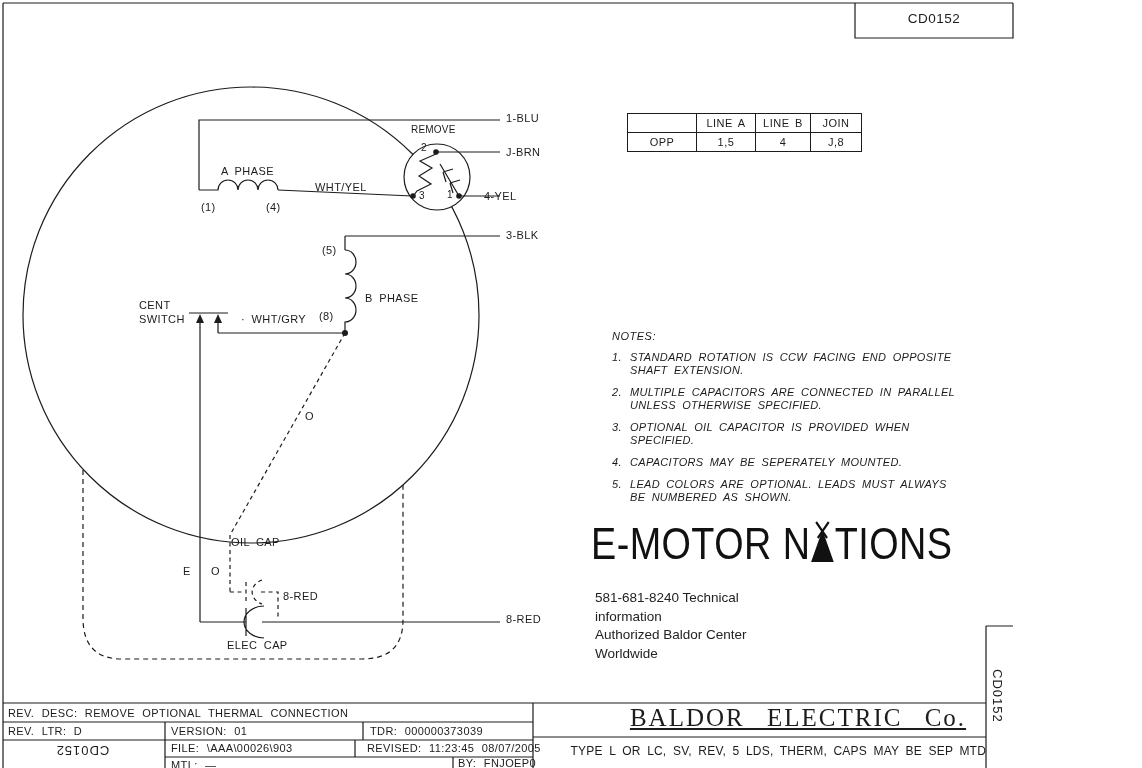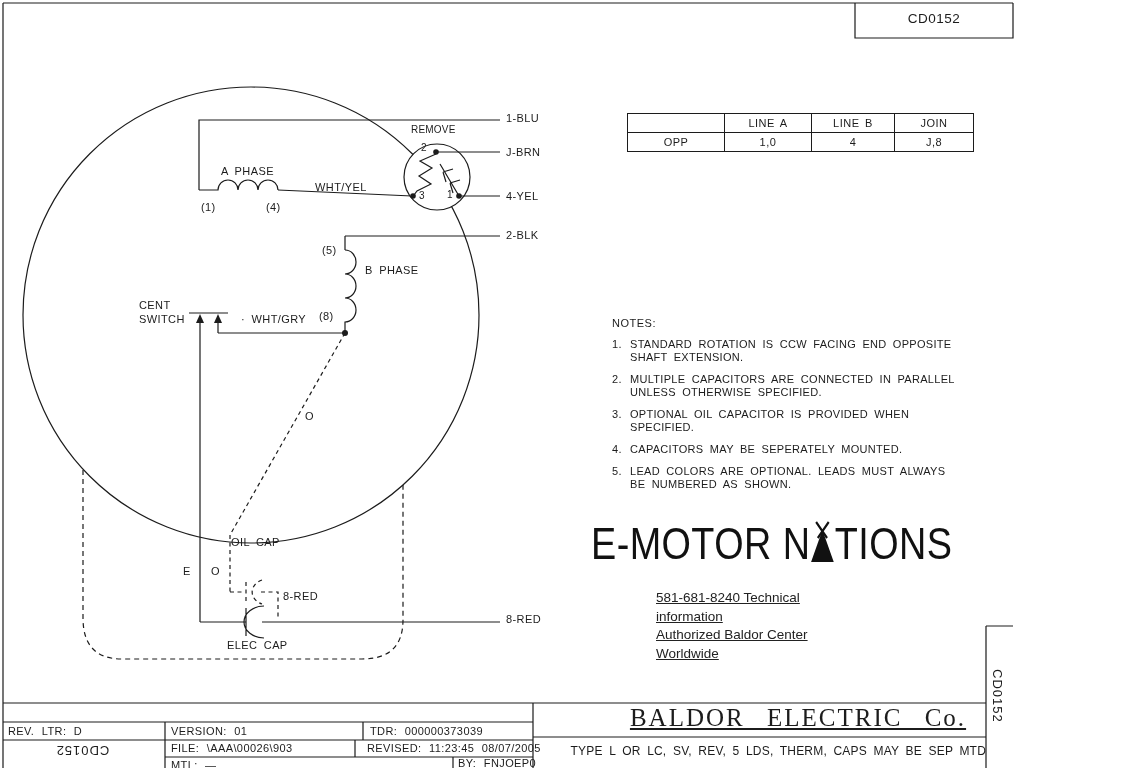--- a/index.html
+++ b/index.html
@@ -10,40 +10,40 @@
   #linework{position:absolute;left:0;top:0;}
   .lbl{
     position:absolute;font-size:11px;letter-spacing:.4px;word-spacing:3px;
     white-space:nowrap;color:#1c1c1c;line-height:12px;
   }
   .lbl.small{font-size:10px;letter-spacing:.2px;}
   
   #conn-table{position:absolute;left:627px;top:113px;border-collapse:collapse;}
   #conn-table td{
     border:1.2px solid #1c1c1c;font-size:11px;letter-spacing:.5px;
-    text-align:center;height:18px;padding:0 16px;word-spacing:2px;
+    text-align:center;height:18px;padding:0 2px;word-spacing:2px;
   }
   #conn-table td.c0{width:64px;} #conn-table td.c1{width:54px;}
   #conn-table td.c2{width:50px;} #conn-table td.c3{width:46px;margin-left:32px;}
   
-  #notes{position:absolute;left:612px;top:317px;width:352px;}
+  #notes{position:absolute;left:612px;top:330px;width:352px;font-style:italic;}
   #notes .notes-title{font-size:11px;letter-spacing:.5px;}
   #notes .note{display:flex;margin-top:9px;font-size:11px;line-height:13px;
     letter-spacing:.3px;word-spacing:3px;}
   #notes .note .num{width:18px;flex:0 0 18px;}
   
   #logo{
     position:absolute;left:591px;top:520px;font-size:45px;color:#111;
     white-space:nowrap;transform:scaleX(.84);transform-origin:left top;
     letter-spacing:.5px;line-height:48px;
   }
   #logo svg{vertical-align:-3px;margin:0 -1px;}
   
-  #contact{position:absolute;left:656px;top:589px;font-size:13.5px;
-    line-height:18.5px;color:#222;text-decoration:underline;}
+  #contact{position:absolute;left:595px;top:589px;font-size:13.5px;
+    line-height:18.5px;color:#222;}
   
   .tb{position:absolute;font-size:11px;letter-spacing:.4px;word-spacing:4px;
     white-space:nowrap;}
   #company{
     position:absolute;left:533px;top:704px;width:530px;text-align:center;
     font-family:"Liberation Serif",serif;font-size:25px;letter-spacing:2px;
     word-spacing:14px;white-space:nowrap;text-decoration:underline;
   }
   #type-line{
     position:absolute;left:533px;top:744px;width:453px;text-align:right;
@@ -108,29 +108,29 @@
       <path d="M200,314 l-4,9 h8 z"></path>
       <path d="M218,314 l-4,9 h8 z"></path>
     </g>
   </svg>
 
   <div class="lbl" style="left:506px;top:112px">1-BLU</div>
   <div class="lbl small" style="left:411px;top:124px">REMOVE</div>
   <div class="lbl" style="left:506px;top:146px">J-BRN</div>
   <div class="lbl" style="left:221px;top:165px">A PHASE</div>
   <div class="lbl" style="left:315px;top:181px">WHT/YEL</div>
-  <div class="lbl" style="left:506px;top:190px">4-YEL</div>
+  <div class="lbl" style="left:484px;top:190px">4-YEL</div>
   <div class="lbl" style="left:201px;top:201px">(1)</div>
   <div class="lbl" style="left:266px;top:201px">(4)</div>
   <div class="lbl small" style="left:421px;top:142px">2</div>
   <div class="lbl small" style="left:419px;top:190px">3</div>
   <div class="lbl small" style="left:447px;top:189px">1</div>
-  <div class="lbl" style="left:506px;top:229px">2-BLK</div>
+  <div class="lbl" style="left:506px;top:229px">3-BLK</div>
   <div class="lbl" style="left:322px;top:244px">(5)</div>
-  <div class="lbl" style="left:365px;top:264px">B PHASE</div>
+  <div class="lbl" style="left:365px;top:292px">B PHASE</div>
   <div class="lbl" style="left:139px;top:299px">CENT</div>
   <div class="lbl" style="left:139px;top:313px">SWITCH</div>
   <div class="lbl" style="left:241px;top:313px">· WHT/GRY</div>
   <div class="lbl" style="left:319px;top:310px">(8)</div>
   <div class="lbl" style="left:305px;top:410px">O</div>
   <div class="lbl" style="left:183px;top:565px">E</div>
   <div class="lbl" style="left:211px;top:565px">O</div>
   <div class="lbl" style="left:231px;top:536px">OIL CAP</div>
   <div class="lbl" style="left:283px;top:590px">8-RED</div>
   <div class="lbl" style="left:506px;top:613px">8-RED</div>
@@ -139,21 +139,21 @@
   <table id="conn-table">
     <tbody>
         <tr>
       <td class="c0"></td>
       <td class="c1">LINE A</td>
       <td class="c2">LINE B</td>
       <td class="c3">JOIN</td>
     </tr>
     <tr>
       <td>OPP</td>
-      <td>1,0</td>
+      <td>1,5</td>
       <td>4</td>
       <td>J,8</td>
     </tr>
   </tbody>
     </table>
 
   <div id="notes">
     <div class="notes-title">NOTES:</div>
     <div class="note">
       <span class="num">1.</span>
@@ -190,20 +190,21 @@
     <div>581-681-8240 Technical</div>
     <div>information</div>
     <div>Authorized Baldor Center</div>
     <div>Worldwide</div>
   </div>
 
   <div id="doc-box-label">CD0152</div>
   <div id="doc-side-label">CD0152</div>
   <div id="doc-bottom-label">CD0152</div>
 
+  <div class="tb" style="left:8px;top:707px">REV. DESC:  REMOVE OPTIONAL THERMAL CONNECTION</div>
   <div class="tb" style="left:8px;top:725px">REV. LTR:  D</div>
   <div class="tb" style="left:171px;top:725px">VERSION: 01</div>
   <div class="tb" style="left:370px;top:725px">TDR: 000000373039</div>
   <div class="tb" style="left:171px;top:742px">FILE: \AAA\00026\903</div>
   <div class="tb" style="left:367px;top:742px">REVISED: 11:23:45  08/07/2005</div>
   <div class="tb" style="left:171px;top:759px">MTL: —</div>
   <div class="tb" style="left:458px;top:757px">BY: FNJOEP0</div>
 
   <div id="company">BALDOR ELECTRIC Co.</div>
   <div id="type-line">TYPE L OR LC, SV, REV, 5 LDS, THERM, CAPS MAY BE SEP MTD</div>

